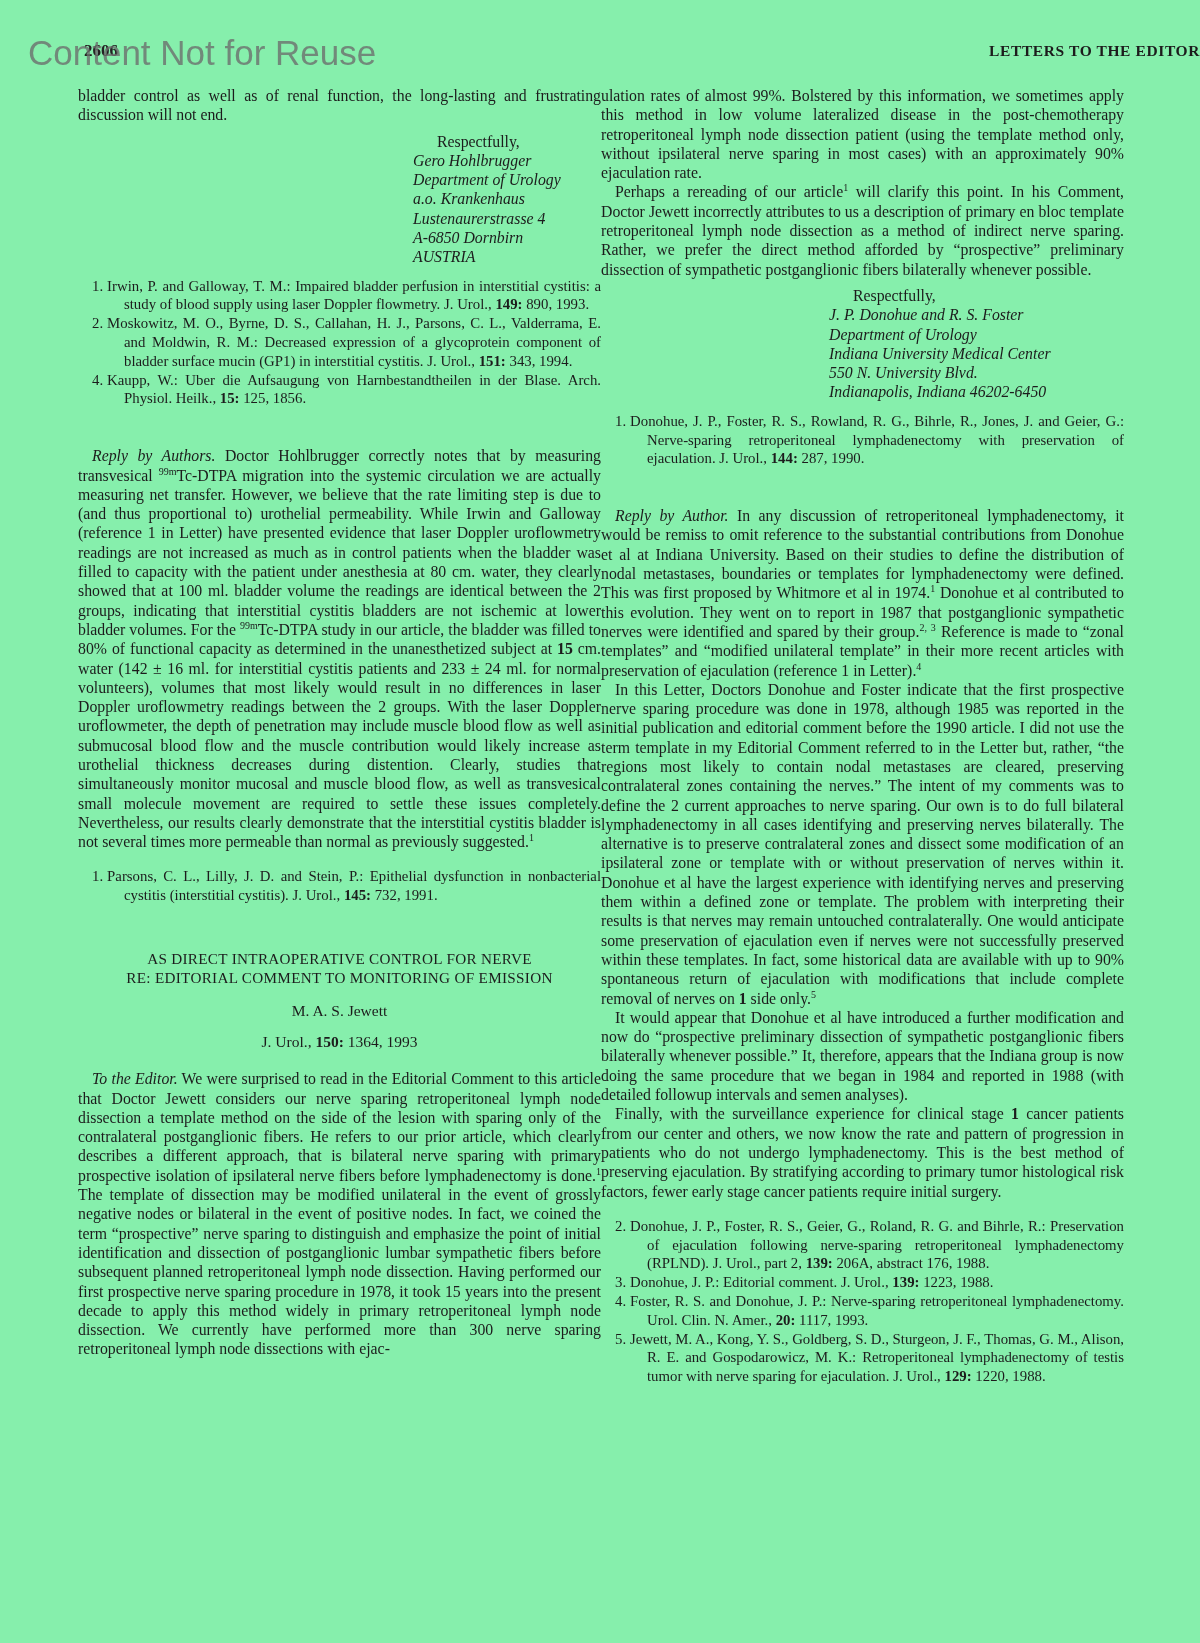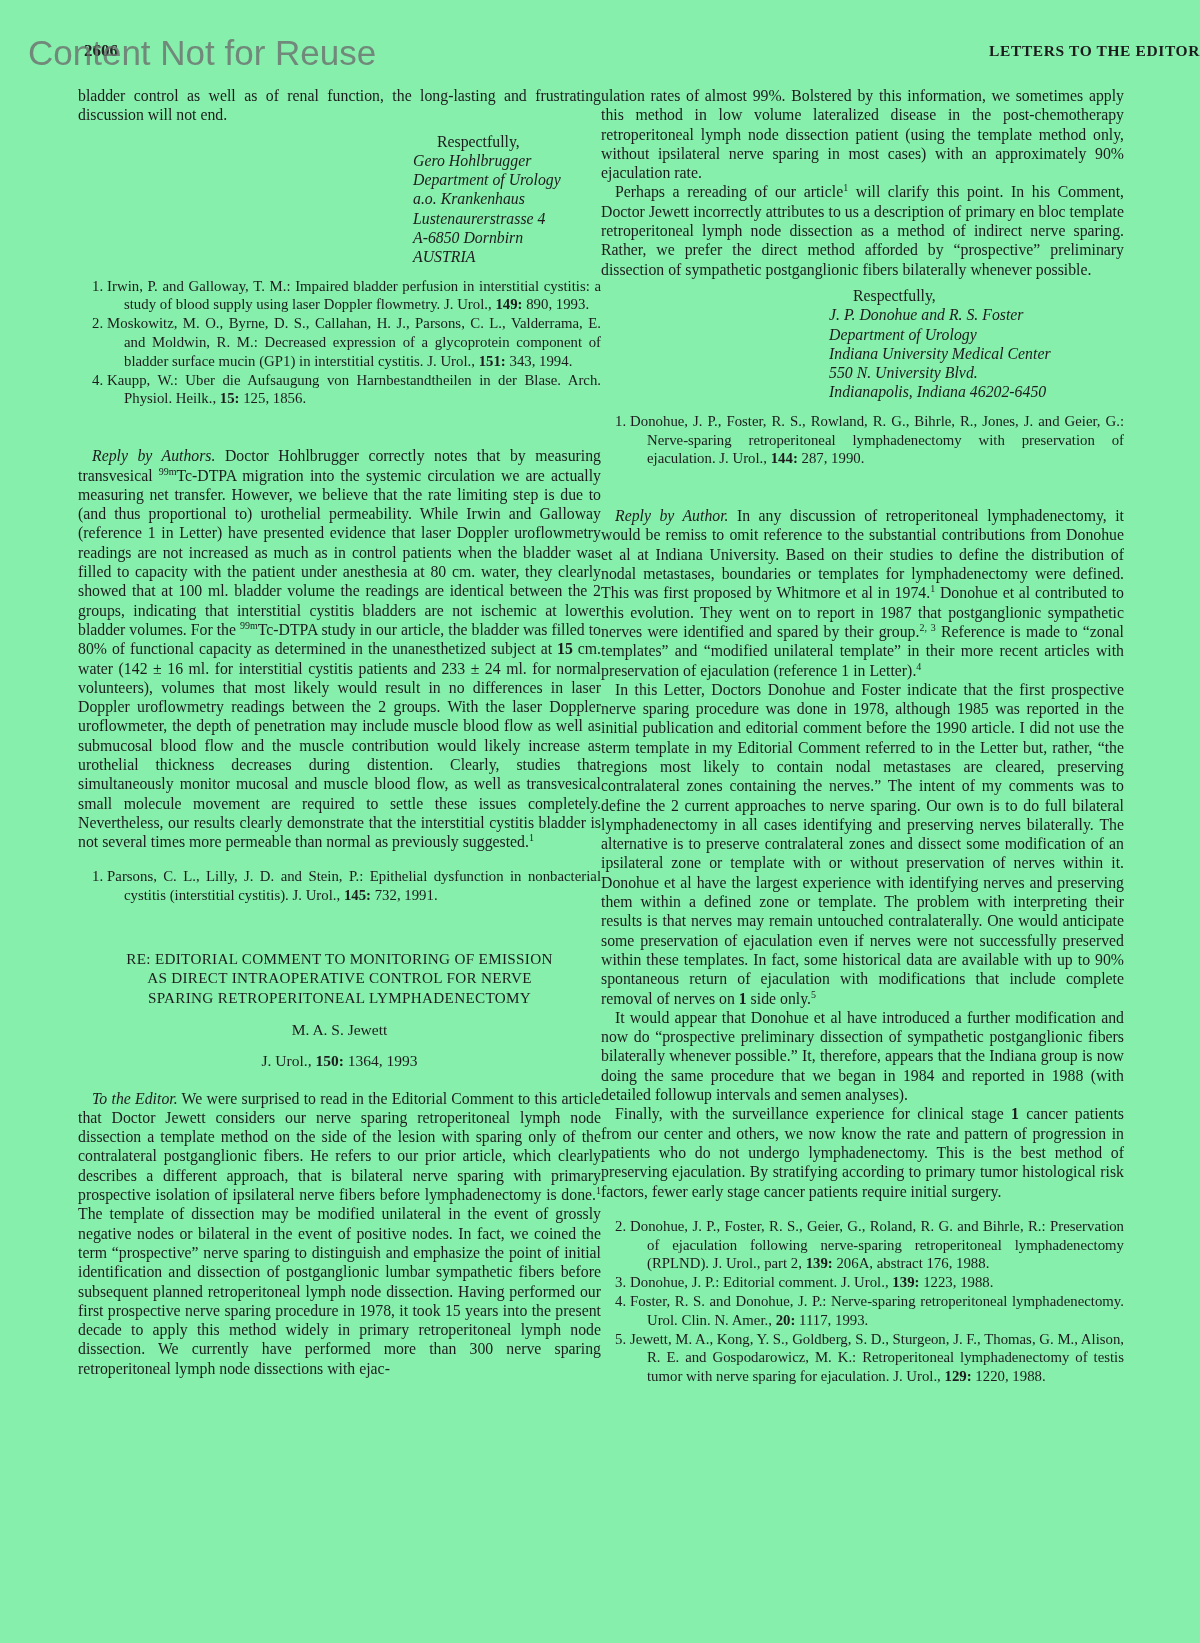--- a/index.html
+++ b/index.html
@@ -89,23 +89,22 @@
 
       <p class="para indent"><i>Reply by Authors.</i> Doctor Hohlbrugger correctly notes that by measuring transvesical <sup>99m</sup>Tc-DTPA migration into the systemic circulation we are actually measuring net transfer. However, we believe that the rate limiting step is due to (and thus proportional to) urothelial permeability. While Irwin and Galloway (reference 1 in Letter) have presented evidence that laser Doppler uroflowmetry readings are not increased as much as in control patients when the bladder was filled to capacity with the patient under anesthesia at 80 cm. water, they clearly showed that at 100 ml. bladder volume the readings are identical between the 2 groups, indicating that interstitial cystitis bladders are not ischemic at lower bladder volumes. For the <sup>99m</sup>Tc-DTPA study in our article, the bladder was filled to 80% of functional capacity as determined in the unanesthetized subject at <b>15</b> cm. water (142 ± 16 ml. for interstitial cystitis patients and 233 ± 24 ml. for normal volunteers), volumes that most likely would result in no differences in laser Doppler uroflowmetry readings between the 2 groups. With the laser Doppler uroflowmeter, the depth of penetration may include muscle blood flow as well as submucosal blood flow and the muscle contribution would likely increase as urothelial thickness decreases during distention. Clearly, studies that simultaneously monitor mucosal and muscle blood flow, as well as transvesical small molecule movement are required to settle these issues completely. Nevertheless, our results clearly demonstrate that the interstitial cystitis bladder is not several times more permeable than normal as previously suggested.<sup>1</sup></p>
 
       <div class="gap-md"></div>
 
       <div class="refs">
         <div class="ref"><span class="ref-num">1.</span><span>Parsons, C. L., Lilly, J. D. and Stein, P.: Epithelial dysfunction in nonbacterial cystitis (interstitial cystitis). J. Urol., <b>145:</b> 732, 1991.</span></div>
       </div>
 
       <div class="letter-heading">
+        <div>AS DIRECT INTRAOPERATIVE CONTROL FOR NERVE</div>
         <div>RE: EDITORIAL COMMENT TO MONITORING OF EMISSION</div>
-        <div>AS DIRECT INTRAOPERATIVE CONTROL FOR NERVE</div>
-        <div>SPARING RETROPERITONEAL LYMPHADENECTOMY</div>
       </div>
       <div class="letter-author">M. A. S. Jewett</div>
       <div class="letter-citation">J. Urol., <b>150:</b> 1364, 1993</div>
 
       <p class="para indent"><i>To the Editor.</i> We were surprised to read in the Editorial Comment to this article that Doctor Jewett considers our nerve sparing retroperitoneal lymph node dissection a template method on the side of the lesion with sparing only of the contralateral postganglionic fibers. He refers to our prior article, which clearly describes a different approach, that is bilateral nerve sparing with primary prospective isolation of ipsilateral nerve fibers before lymphadenectomy is done.<sup>1</sup> The template of dissection may be modified unilateral in the event of grossly negative nodes or bilateral in the event of positive nodes. In fact, we coined the term “prospective” nerve sparing to distinguish and emphasize the point of initial identification and dissection of postganglionic lumbar sympathetic fibers before subsequent planned retroperitoneal lymph node dissection. Having performed our first prospective nerve sparing procedure in 1978, it took 15 years into the present decade to apply this method widely in primary retroperitoneal lymph node dissection. We currently have performed more than 300 nerve sparing retroperitoneal lymph node dissections with ejac-</p>
 
     </div>
 
     <div class="col">
 

